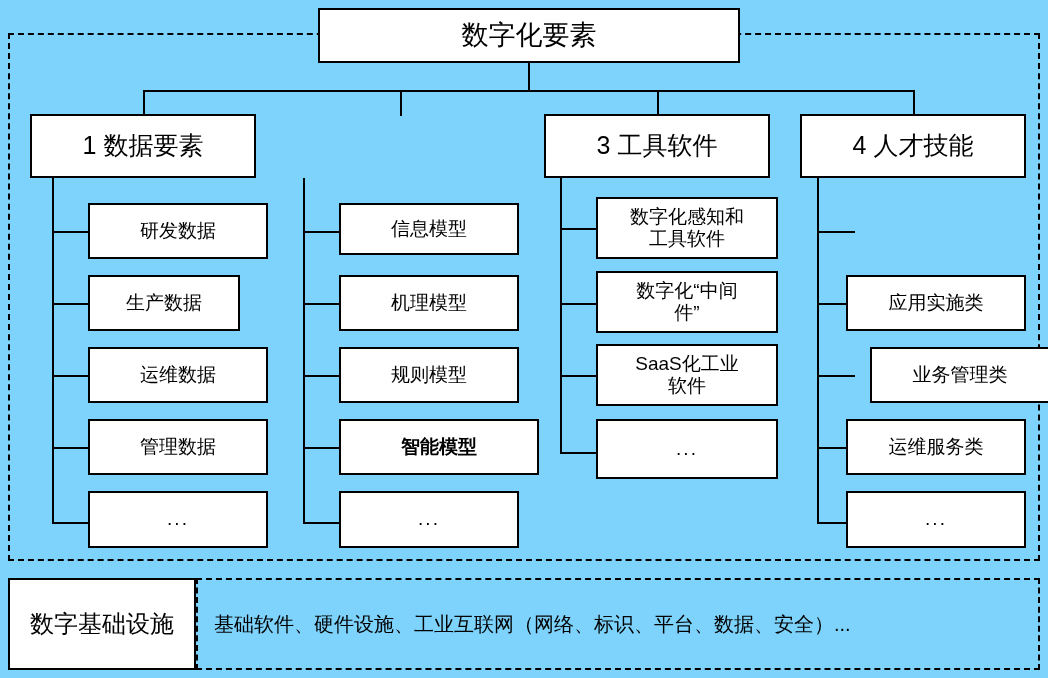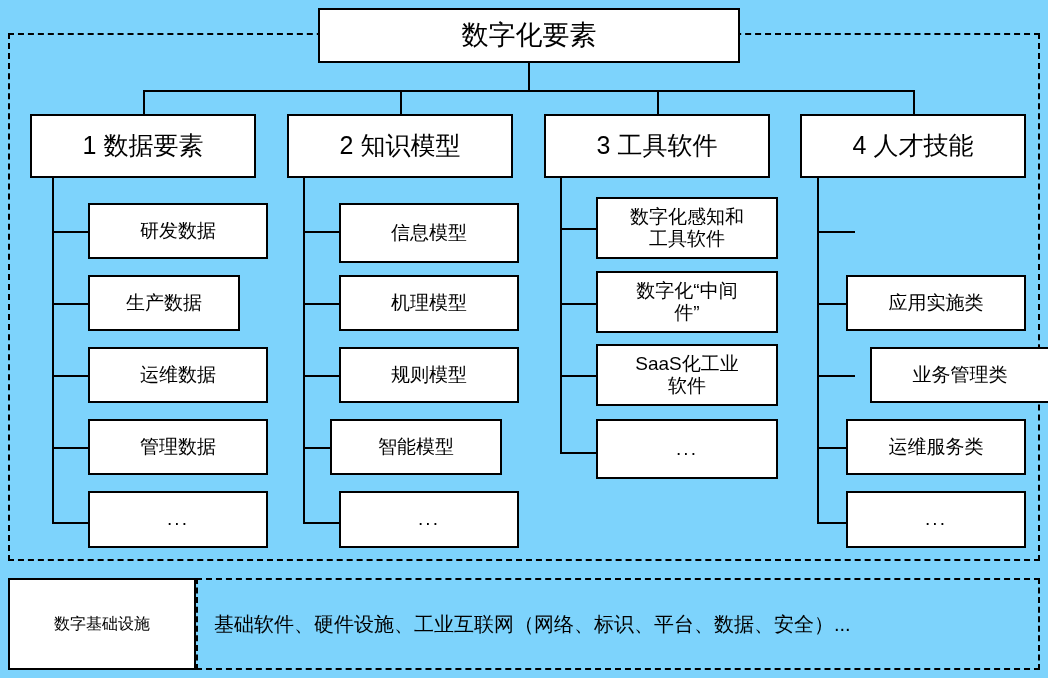--- a/index.html
+++ b/index.html
@@ -86,21 +86,21 @@
     left: 8px;
     top: 578px;
     width: 188px;
     height: 92px;
     box-sizing: border-box;
     border: 2.5px solid #000000;
     background: #ffffff;
     display: flex;
     align-items: center;
     justify-content: center;
-    font-size: 16px;
+    font-size: 24px;
     z-index: 3;
   }
   #footer-content-box {
     position: absolute;
     left: 196px;
     top: 578px;
     width: 844px;
     height: 92px;
     box-sizing: border-box;
     border: 2.5px dashed #000000;
@@ -140,34 +140,33 @@
   <div class="line-h" style="left:52px; top:375px; width:38px;"></div>
   <div class="line-h" style="left:52px; top:447px; width:38px;"></div>
   <div class="line-h" style="left:52px; top:522px; width:38px;"></div>
 
   <div class="box leaf" style="left:88px; top:203px; width:180px; height:56px;">研发数据</div>
   <div class="box leaf" style="left:88px; top:275px; width:152px; height:56px;">生产数据</div>
   <div class="box leaf" style="left:88px; top:347px; width:180px; height:56px;">运维数据</div>
   <div class="box leaf" style="left:88px; top:419px; width:180px; height:56px;">管理数据</div>
   <div class="box leaf ellipsis" style="left:88px; top:491px; width:180px; height:57px;">...</div>
 
-  <div class="box cat-header" style="left:287px; width:226px;">2 知识模型</div>
 
   <div class="line-v" style="left:303px; top:178px; height:346px;"></div>
 
   <div class="line-h" style="left:303px; top:231px; width:38px;"></div>
   <div class="line-h" style="left:303px; top:303px; width:38px;"></div>
   <div class="line-h" style="left:303px; top:375px; width:38px;"></div>
   <div class="line-h" style="left:303px; top:447px; width:38px;"></div>
   <div class="line-h" style="left:303px; top:522px; width:38px;"></div>
 
-  <div class="box leaf" style="left:339px; top:203px; width:180px; height:60px;">信息模型</div>
+  <div class="box leaf" style="left:339px; top:203px; width:180px; height:52px;">信息模型</div>
   <div class="box leaf" style="left:339px; top:275px; width:180px; height:56px;">机理模型</div>
   <div class="box leaf" style="left:339px; top:347px; width:180px; height:56px;">规则模型</div>
-  <div class="box leaf" style="left:330px; top:419px; width:172px; height:56px;">智能模型</div>
+  <div class="box leaf" style="left:339px; top:419px; width:200px; height:56px;font-weight:bold;">智能模型</div>
   <div class="box leaf ellipsis" style="left:339px; top:491px; width:180px; height:57px;">...</div>
 
   <div class="box cat-header" style="left:544px; width:226px;">3 工具软件</div>
 
   <div class="line-v" style="left:560px; top:178px; height:276px;"></div>
 
   <div class="line-h" style="left:560px; top:228px; width:38px;"></div>
   <div class="line-h" style="left:560px; top:303px; width:38px;"></div>
   <div class="line-h" style="left:560px; top:375px; width:38px;"></div>
   <div class="line-h" style="left:560px; top:452px; width:38px;"></div>

